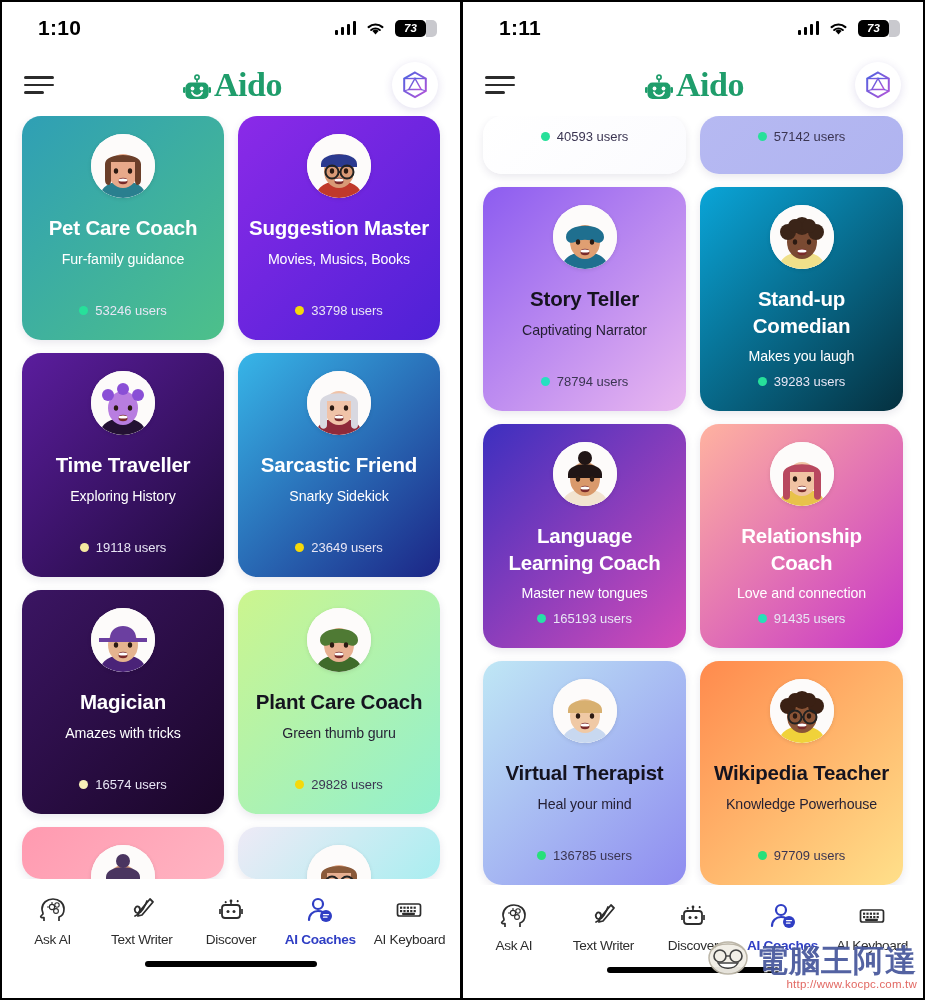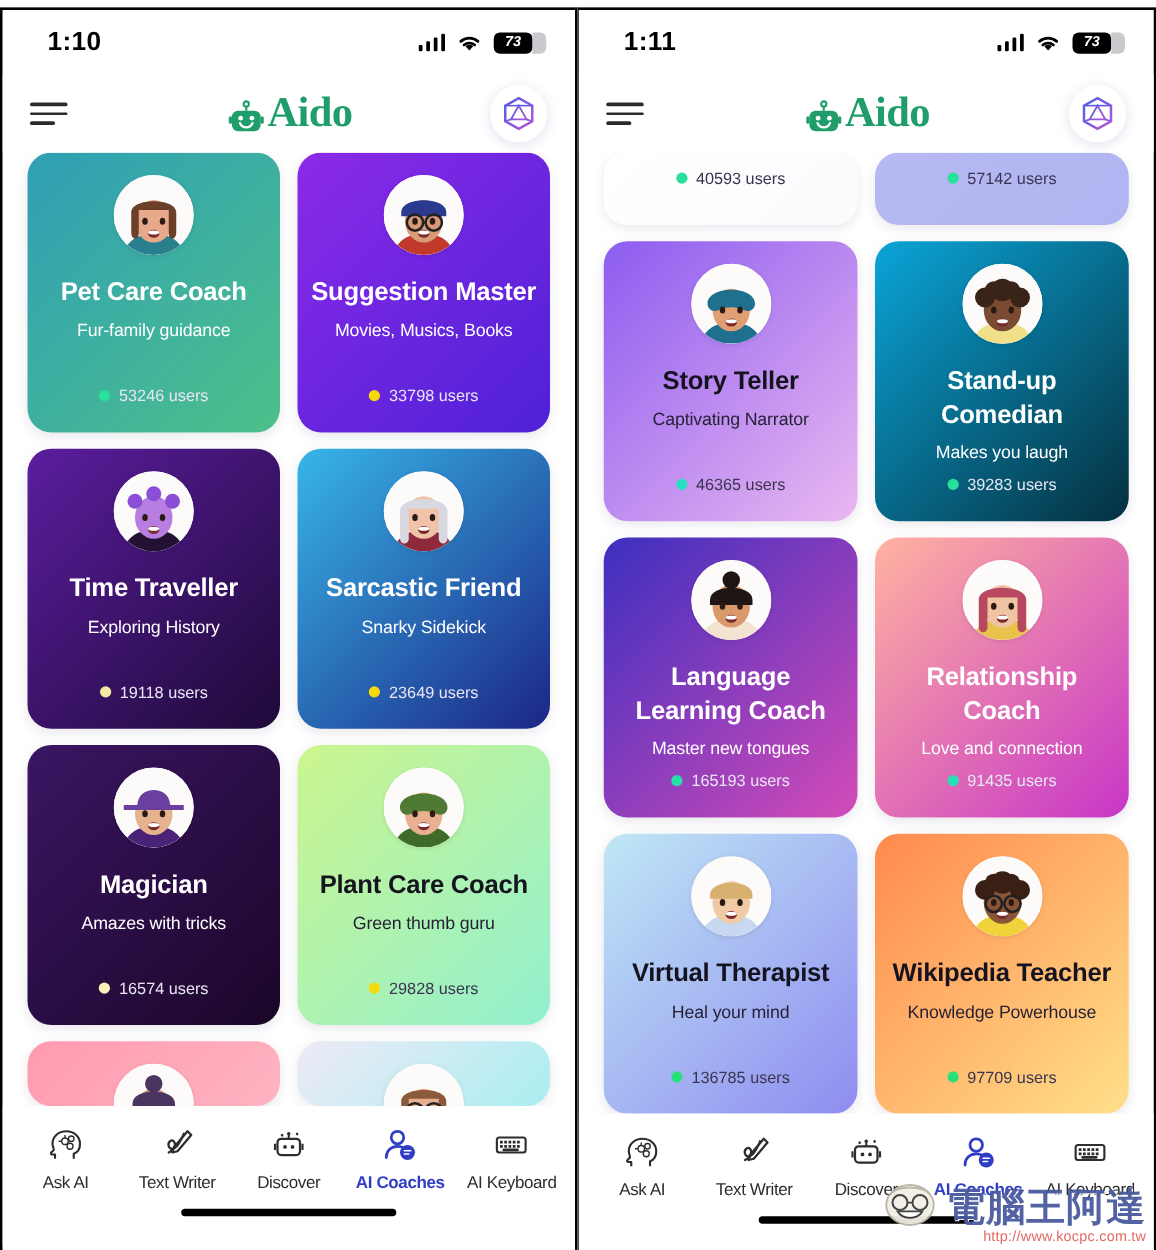--- a/index.html
+++ b/index.html
@@ -2,21 +2,21 @@
 <html><head>
 <meta charset="utf-8">
 <style>
   * { box-sizing: border-box; margin: 0; padding: 0; }
   html, body {
     width: 925px; height: 1000px;
     background: #ffffff;
     font-family: "Liberation Sans", sans-serif;
     overflow: hidden;
   }
-  #root { position: relative; width: 925px; height: 784px; display: flex; background:#000;margin-top:6px; }
+  #root { position: relative; width: 925px; height: 784px; display: flex; background:#000; }
 
   .phone {
     position: relative;
     width: 462px; height: 1000px;
     background: #ffffff;
     overflow: hidden;
     border: 2px solid #000;
   }
   .phone.right { width: 463px; border-left: 1px solid #000; }
 
@@ -558,21 +558,21 @@
     <ellipse cx="39" cy="37" rx="2.2" ry="2.8" fill="#2b1a12"></ellipse>
     <ellipse cx="32" cy="47" rx="4.5" ry="3.2" fill="#7a2a2a"></ellipse>
     <ellipse cx="32" cy="46" rx="4.5" ry="1.6" fill="#fff"></ellipse>
 
   </svg>
             </div>
             <div class="card-title">Story Teller</div>
             <div class="card-sub">Captivating Narrator</div>
             <div class="card-users">
               <span class="dot" style="background:#27e0c0"></span>
-              <span>46365 users</span>
+              <span>78794 users</span>
             </div>
           </div>
           <div class="card light-text" style="background: linear-gradient(135deg, rgb(10, 165, 216) 0%, rgb(5, 48, 63) 100%);">
             <div class="avatar">
               <svg viewBox="0 0 64 64" xmlns="http://www.w3.org/2000/svg">
     <rect width="64" height="64" fill="#fdfbfa"></rect>
     <path d="M8 64c2-12 12-17 24-17s22 5 24 17z" fill="#f0e08a"></path>
     <ellipse cx="32" cy="37" rx="15" ry="17" fill="#7a4a32"></ellipse>
     <g fill="#3a2418">
                   <circle cx="18" cy="27" r="8"></circle>

